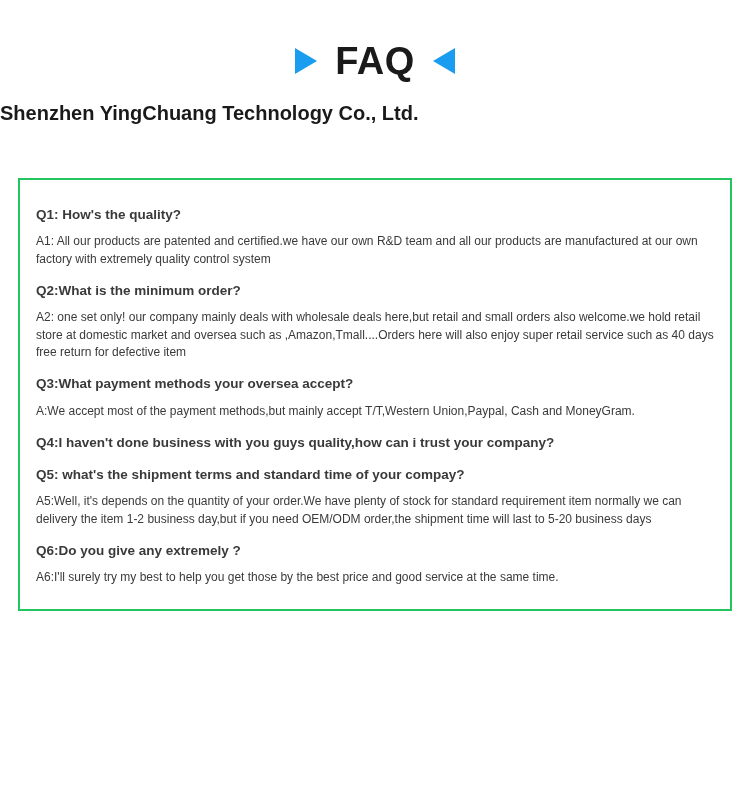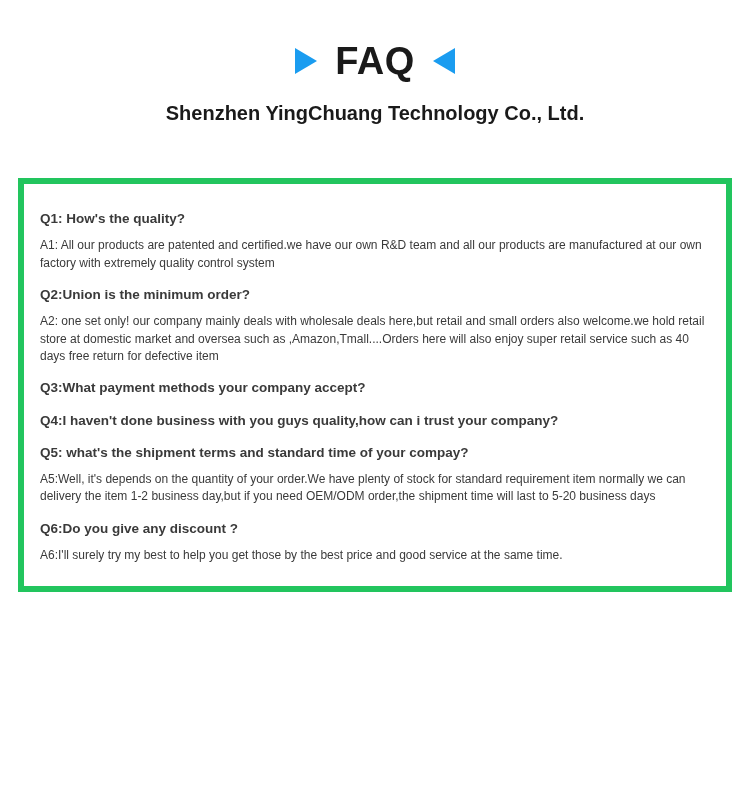--- a/index.html
+++ b/index.html
@@ -47,29 +47,29 @@
     font-weight: bold;
     color: #1a1a1a;
     letter-spacing: 0.5px;
     line-height: 1;
   }
   .company {
     margin-top: 22px;
     font-size: 20px;
     font-weight: bold;
     color: #1a1a1a;
-    text-align: center;
+    text-align: left;
   }
   .faq-box {
     position: absolute;
     left: 18px;
     top: 178px;
     width: 714px;
     box-sizing: border-box;
-    border: 6px solid #22c55e;
+    border: 2px solid #22c55e;
     background: #ffffff;
     padding: 26px 16px 22px 16px;
   }
   .qa {
     margin-bottom: 14px;
   }
   .qa:last-child {
     margin-bottom: 0;
   }
   .q {
@@ -109,39 +109,40 @@
   </div>
 
   <div class="faq-box">
 
     <div class="qa">
       <p class="q">Q1: How's the quality?</p>
       <p class="a">A1:  All our products are patented and certified.we have our own R&amp;D team and all our products are manufactured at our own factory with extremely quality control system</p>
     </div>
 
     <div class="qa">
-      <p class="q">Q2:Union is the minimum order?</p>
+      <p class="q">Q2:What is the minimum order?</p>
       <p class="a">A2: one set only! our company mainly deals with wholesale deals here,but  retail and small orders also welcome.we hold retail store at domestic market and oversea such as ,Amazon,Tmall....Orders here will also enjoy super retail service such as 40 days free return for defective item</p>
     </div>
 
     <div class="qa">
-      <p class="q">Q3:What payment methods your company accept?</p>
+      <p class="q">Q3:What payment methods your oversea accept?</p>
+      <p class="a">A:We accept most of the payment methods,but mainly accept T/T,Western Union,Paypal, Cash and MoneyGram.</p>
     </div>
 
     <div class="qa">
       <p class="q">Q4:I haven't done business with you guys quality,how can i trust your company?</p>
     </div>
 
     <div class="qa">
       <p class="q">Q5: what's the shipment terms and standard time of your compay?</p>
       <p class="a">A5:Well, it's depends on the quantity of your order.We have plenty of stock for standard requirement item normally we can delivery the item 1-2 business day,but if you need OEM/ODM order,the shipment time will last to 5-20 business days</p>
     </div>
 
     <div class="qa">
-      <p class="q">Q6:Do you give any discount ?</p>
+      <p class="q">Q6:Do you give any extremely ?</p>
       <p class="a">A6:I'll surely try my best to help you get those by the best price and good service at the same time.</p>
     </div>
 
   </div>
 
   <div class="footer-strip"></div>
 
 </div>
 
 </body></html>

